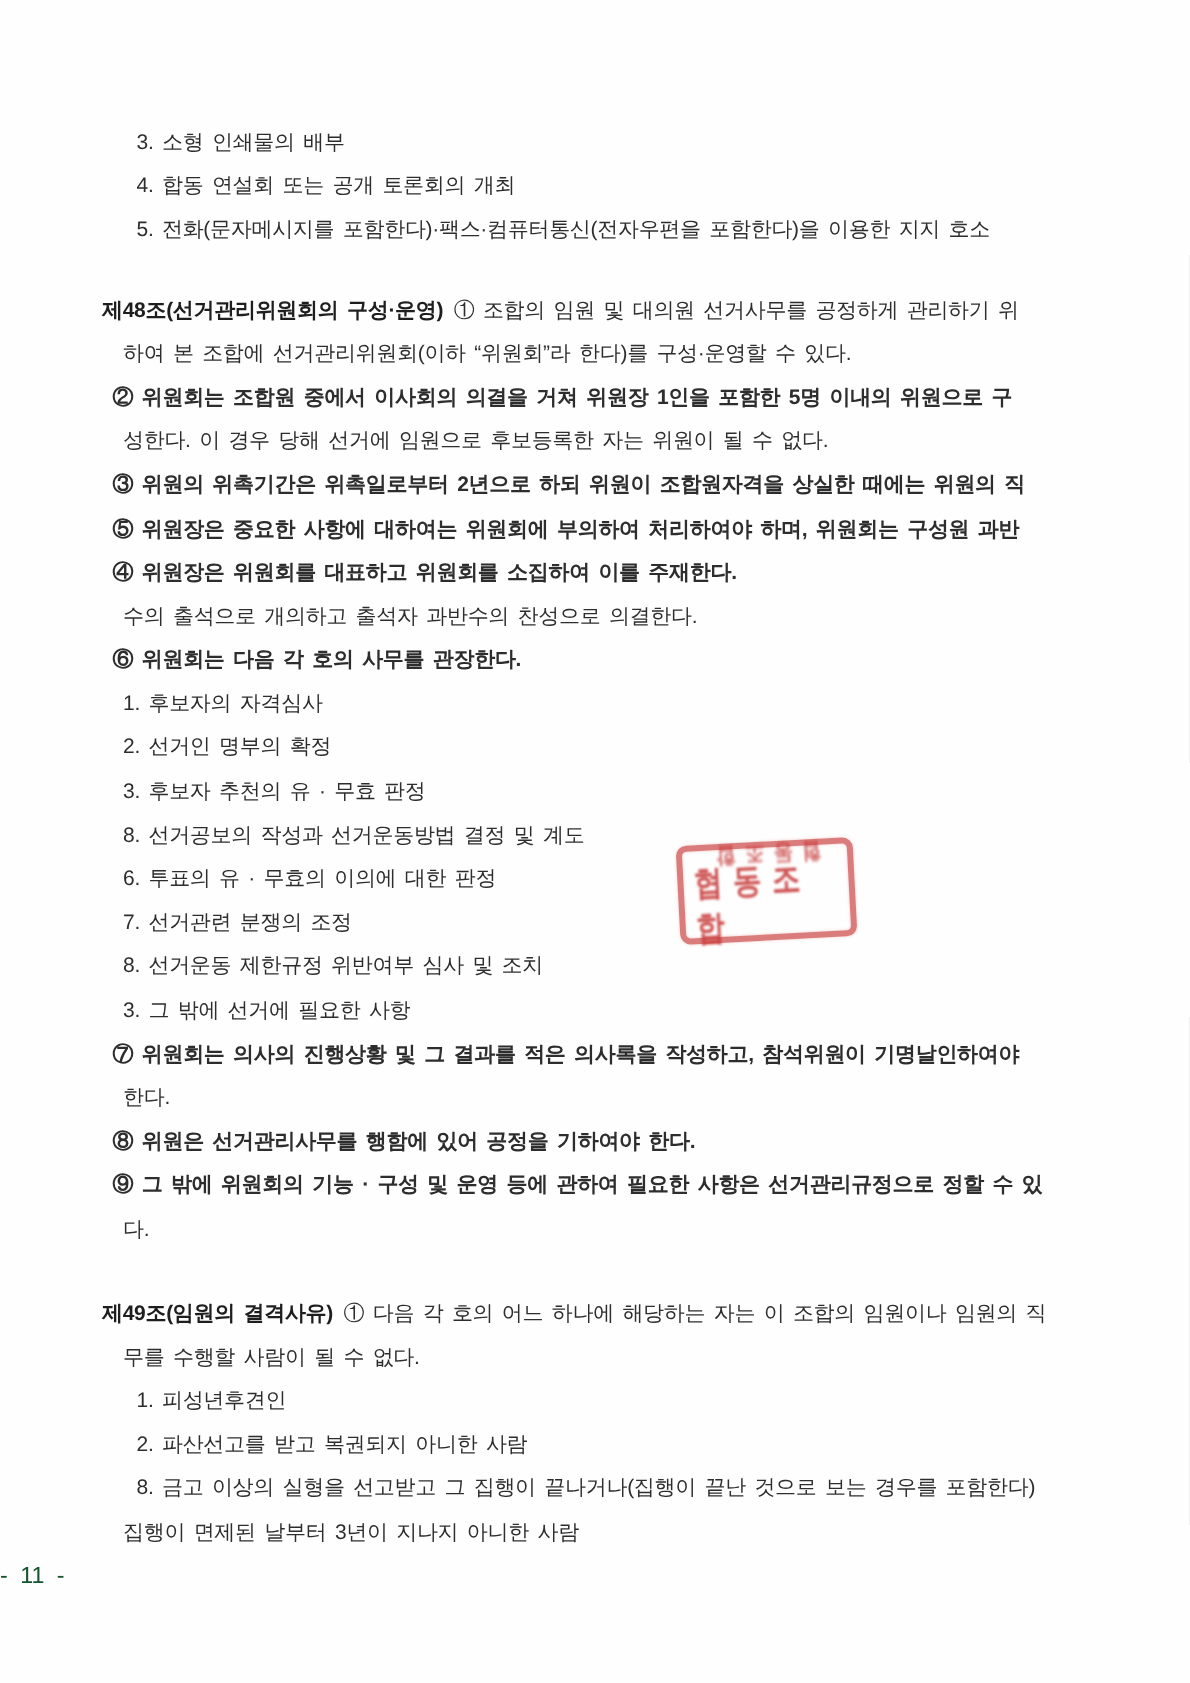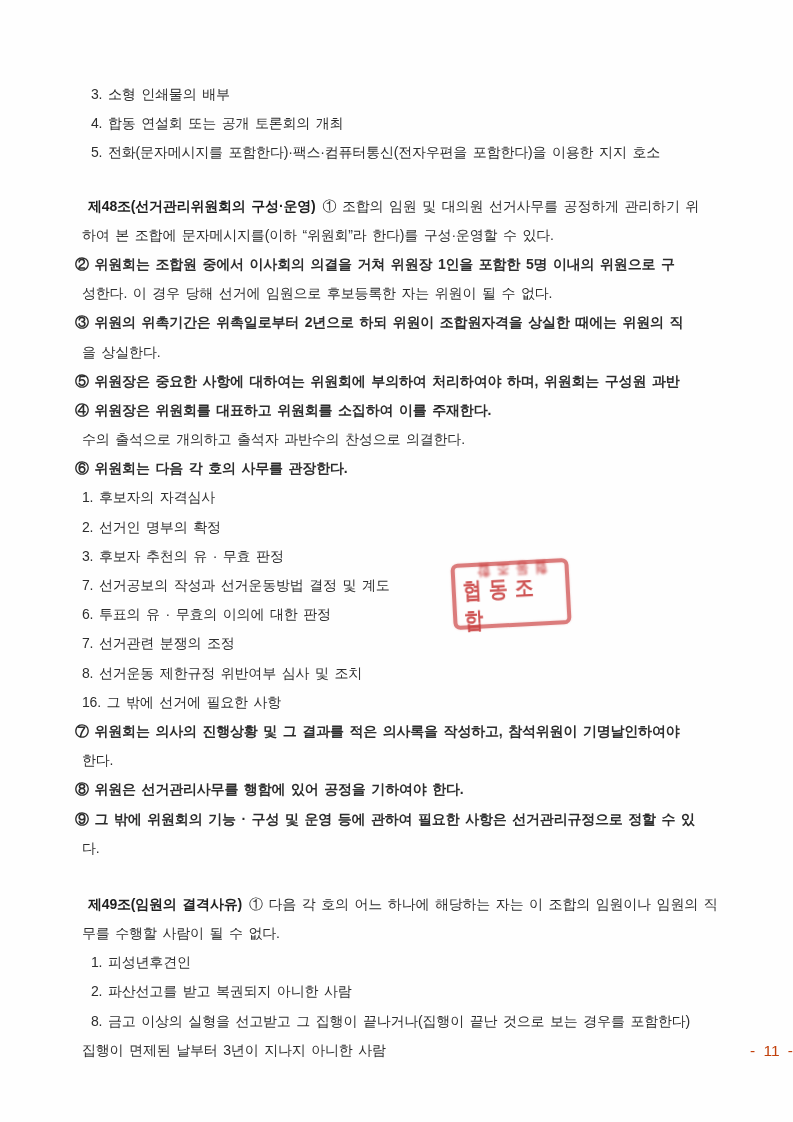--- a/index.html
+++ b/index.html
@@ -31,21 +31,20 @@
   .ind0 { padding-left: 0; }
   .ind1 { padding-left: 7px; font-weight: bold; }
   .ind2 { padding-left: 14px; }
   .ind3 { padding-left: 23px; }
   .article { margin-top: 24px; }
   .article-49 { margin-top: 27px; }
   .bold {
     font-weight: bold;
     color: #1e1e1e;
     margin-right: 7px;
-    margin-left: 20px;
   }
   .seal {
     position: absolute;
     left: 452px;
     top: 561px;
     width: 118px;
     height: 66px;
     border: 4px solid rgba(207, 80, 80, 0.75);
     border-radius: 7px;
     transform: rotate(-3deg);
@@ -72,23 +71,23 @@
     transform: scaleY(1.2);
     filter: blur(0.6px);
     line-height: 25px;
     padding-left: 7px;
   }
   .page-number {
     position: absolute;
     top: 1042px;
     left: 0;
     width: 100%;
-    text-align: right;
+    text-align: left;
     font-size: 15.5px;
-    color: #c2410c;
+    color: #14532d;
     word-spacing: 4px;
   }
 </style>
 </head>
 <body>
 
 <div class="page">
   <div class="content">
 
     <div>
@@ -97,37 +96,36 @@
         <div class="line ind3">4. 합동 연설회 또는 공개 토론회의 개최</div>
         <div class="line ind3">5. 전화(문자메시지를 포함한다)·팩스·컴퓨터통신(전자우편을 포함한다)을 이용한 지지 호소</div>
       </div>
 
     <div class="article">
       <div class="line ind0">
         <span class="bold">제48조(선거관리위원회의 구성·운영)</span><span>① 조합의 임원 및 대의원 선거사무를 공정하게 관리하기 위</span>
       </div>
       <div>
 
-      <div class="line ind2">하여 본 조합에 문자메시지를(이하 “위원회”라 한다)를 구성·운영할 수 있다.</div>
+      <div class="line ind2">하여 본 조합에 선거관리위원회(이하 “위원회”라 한다)를 구성·운영할 수 있다.</div>
           <div class="line ind1">② 위원회는 조합원 중에서 이사회의 의결을 거쳐 위원장 1인을 포함한 5명 이내의 위원으로 구</div>
           <div class="line ind2">성한다. 이 경우 당해 선거에 임원으로 후보등록한 자는 위원이 될 수 없다.</div>
           <div class="line ind1">③ 위원의 위촉기간은 위촉일로부터 2년으로 하되 위원이 조합원자격을 상실한 때에는 위원의 직</div>
-          <div class="line ind2">을 상실한다.</div>
           <div class="line ind1">⑤ 위원장은 중요한 사항에 대하여는 위원회에 부의하여 처리하여야 하며, 위원회는 구성원 과반</div>
           <div class="line ind1">④ 위원장은 위원회를 대표하고 위원회를 소집하여 이를 주재한다.</div>
           <div class="line ind2">수의 출석으로 개의하고 출석자 과반수의 찬성으로 의결한다.</div>
           <div class="line ind1">⑥ 위원회는 다음 각 호의 사무를 관장한다.</div>
           <div class="line ind2">1. 후보자의 자격심사</div>
           <div class="line ind2">2. 선거인 명부의 확정</div>
           <div class="line ind2">3. 후보자 추천의 유 · 무효 판정</div>
-          <div class="line ind2">7. 선거공보의 작성과 선거운동방법 결정 및 계도</div>
+          <div class="line ind2">8. 선거공보의 작성과 선거운동방법 결정 및 계도</div>
           <div class="line ind2">6. 투표의 유 · 무효의 이의에 대한 판정</div>
           <div class="line ind2">7. 선거관련 분쟁의 조정</div>
           <div class="line ind2">8. 선거운동 제한규정 위반여부 심사 및 조치</div>
-          <div class="line ind2">16. 그 밖에 선거에 필요한 사항</div>
+          <div class="line ind2">3. 그 밖에 선거에 필요한 사항</div>
           <div class="line ind1">⑦ 위원회는 의사의 진행상황 및 그 결과를 적은 의사록을 작성하고, 참석위원이 기명날인하여야</div>
           <div class="line ind2">한다.</div>
           <div class="line ind1">⑧ 위원은 선거관리사무를 행함에 있어 공정을 기하여야 한다.</div>
           <div class="line ind1">⑨ 그 밖에 위원회의 기능 · 구성 및 운영 등에 관하여 필요한 사항은 선거관리규정으로 정할 수 있</div>
           <div class="line ind2">다.</div>
         </div>
     </div>
 
     <div class="article article-49">
       <div class="line ind0">

